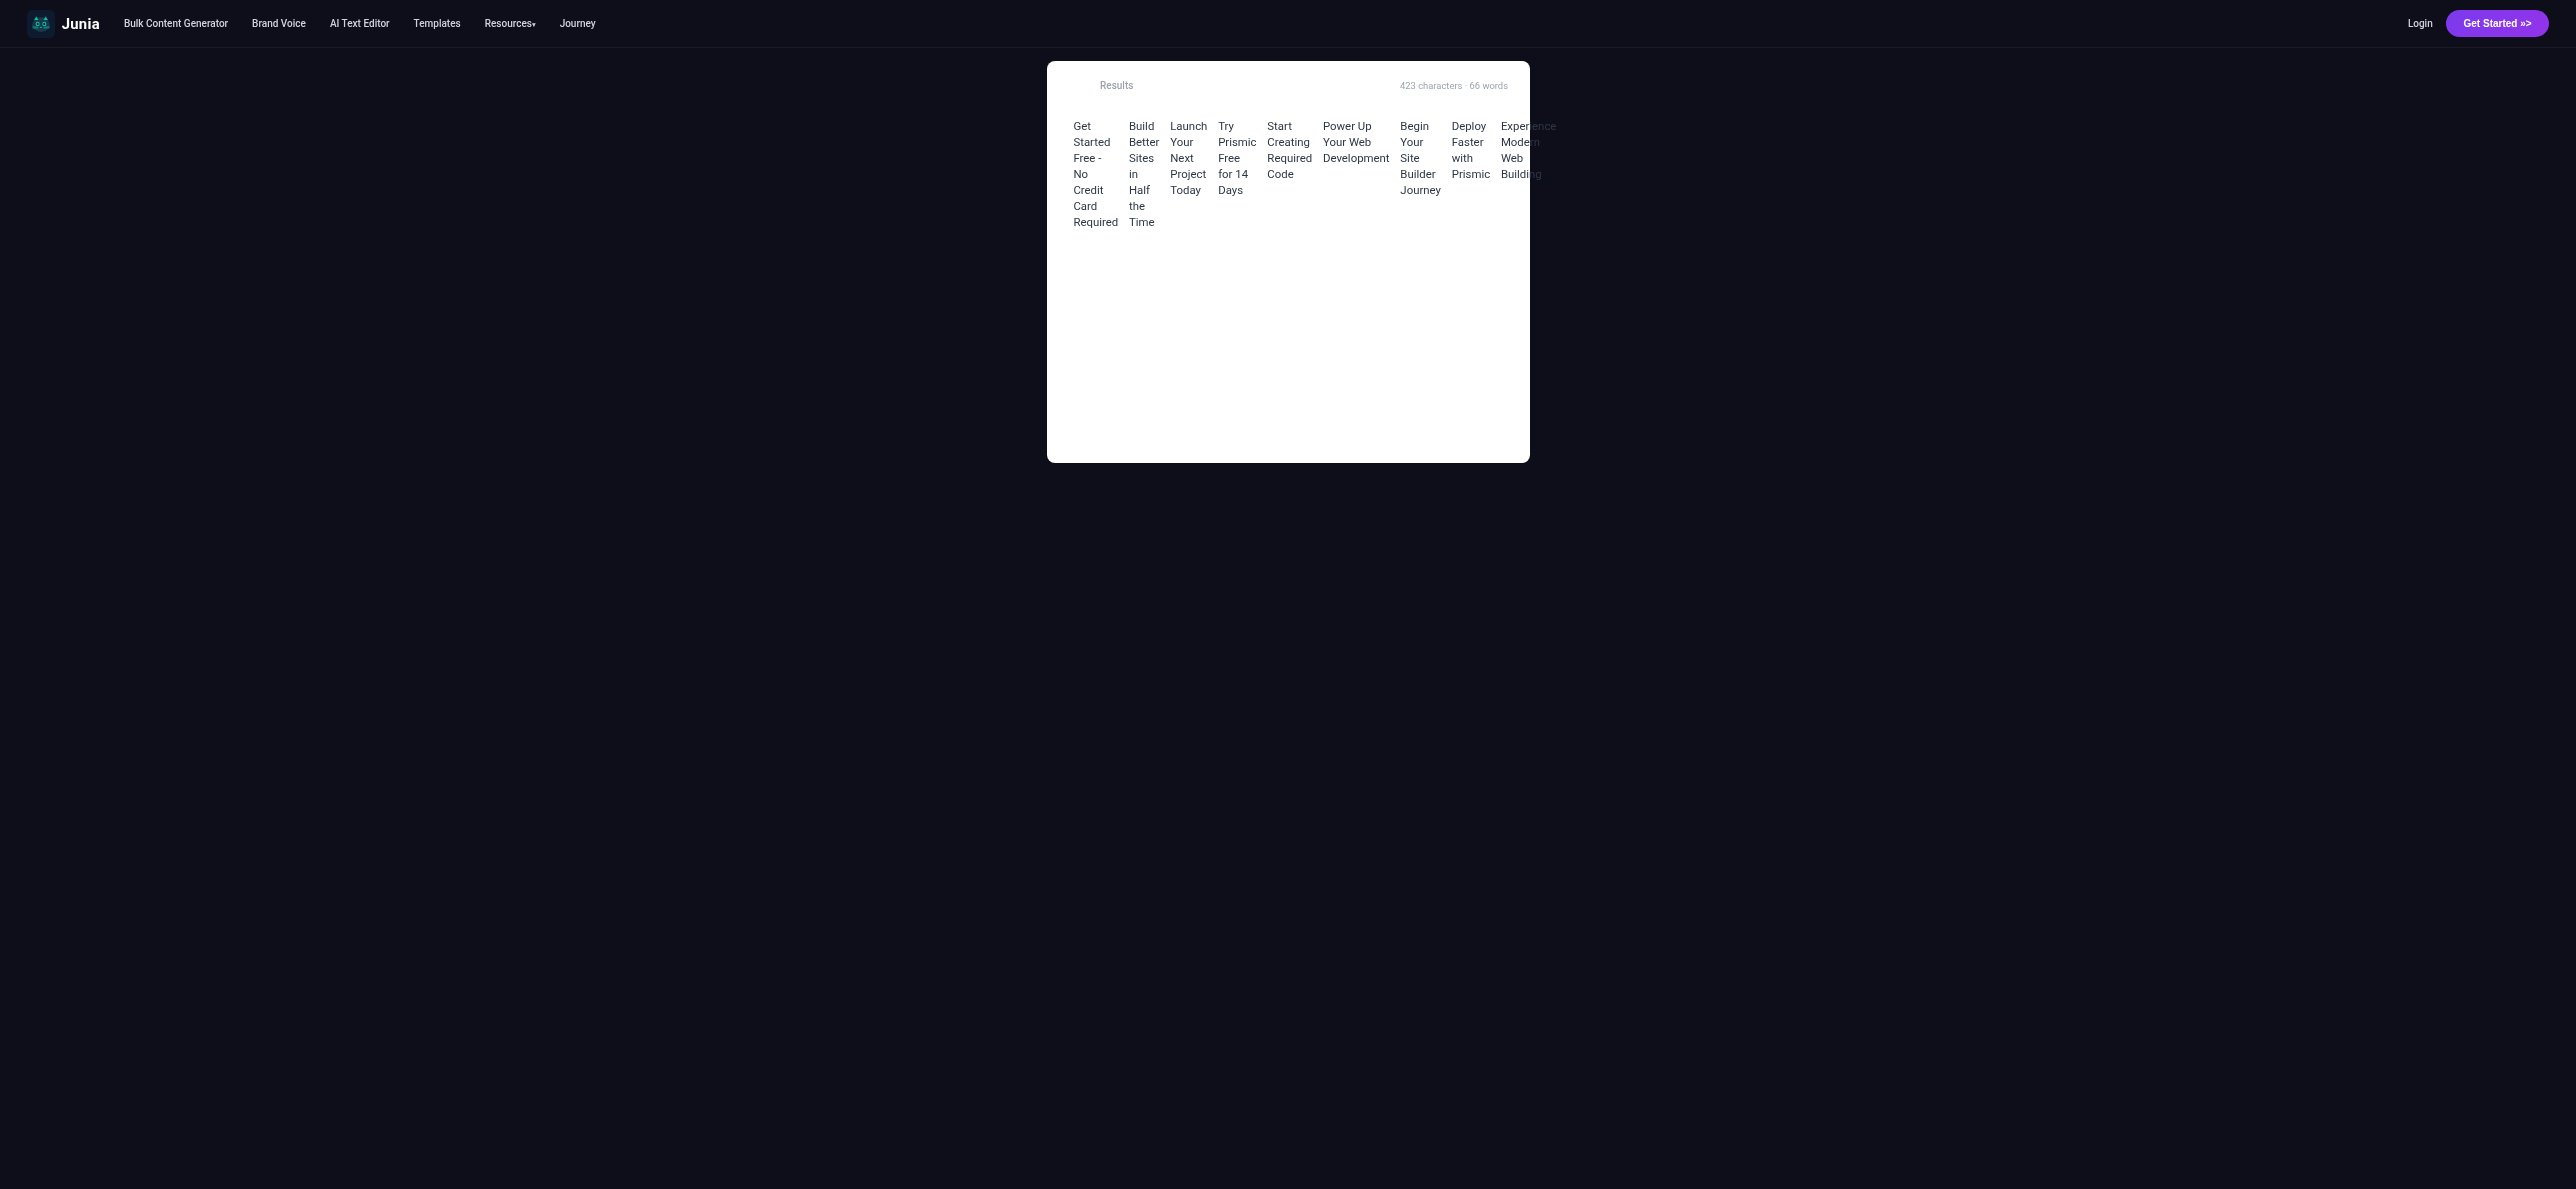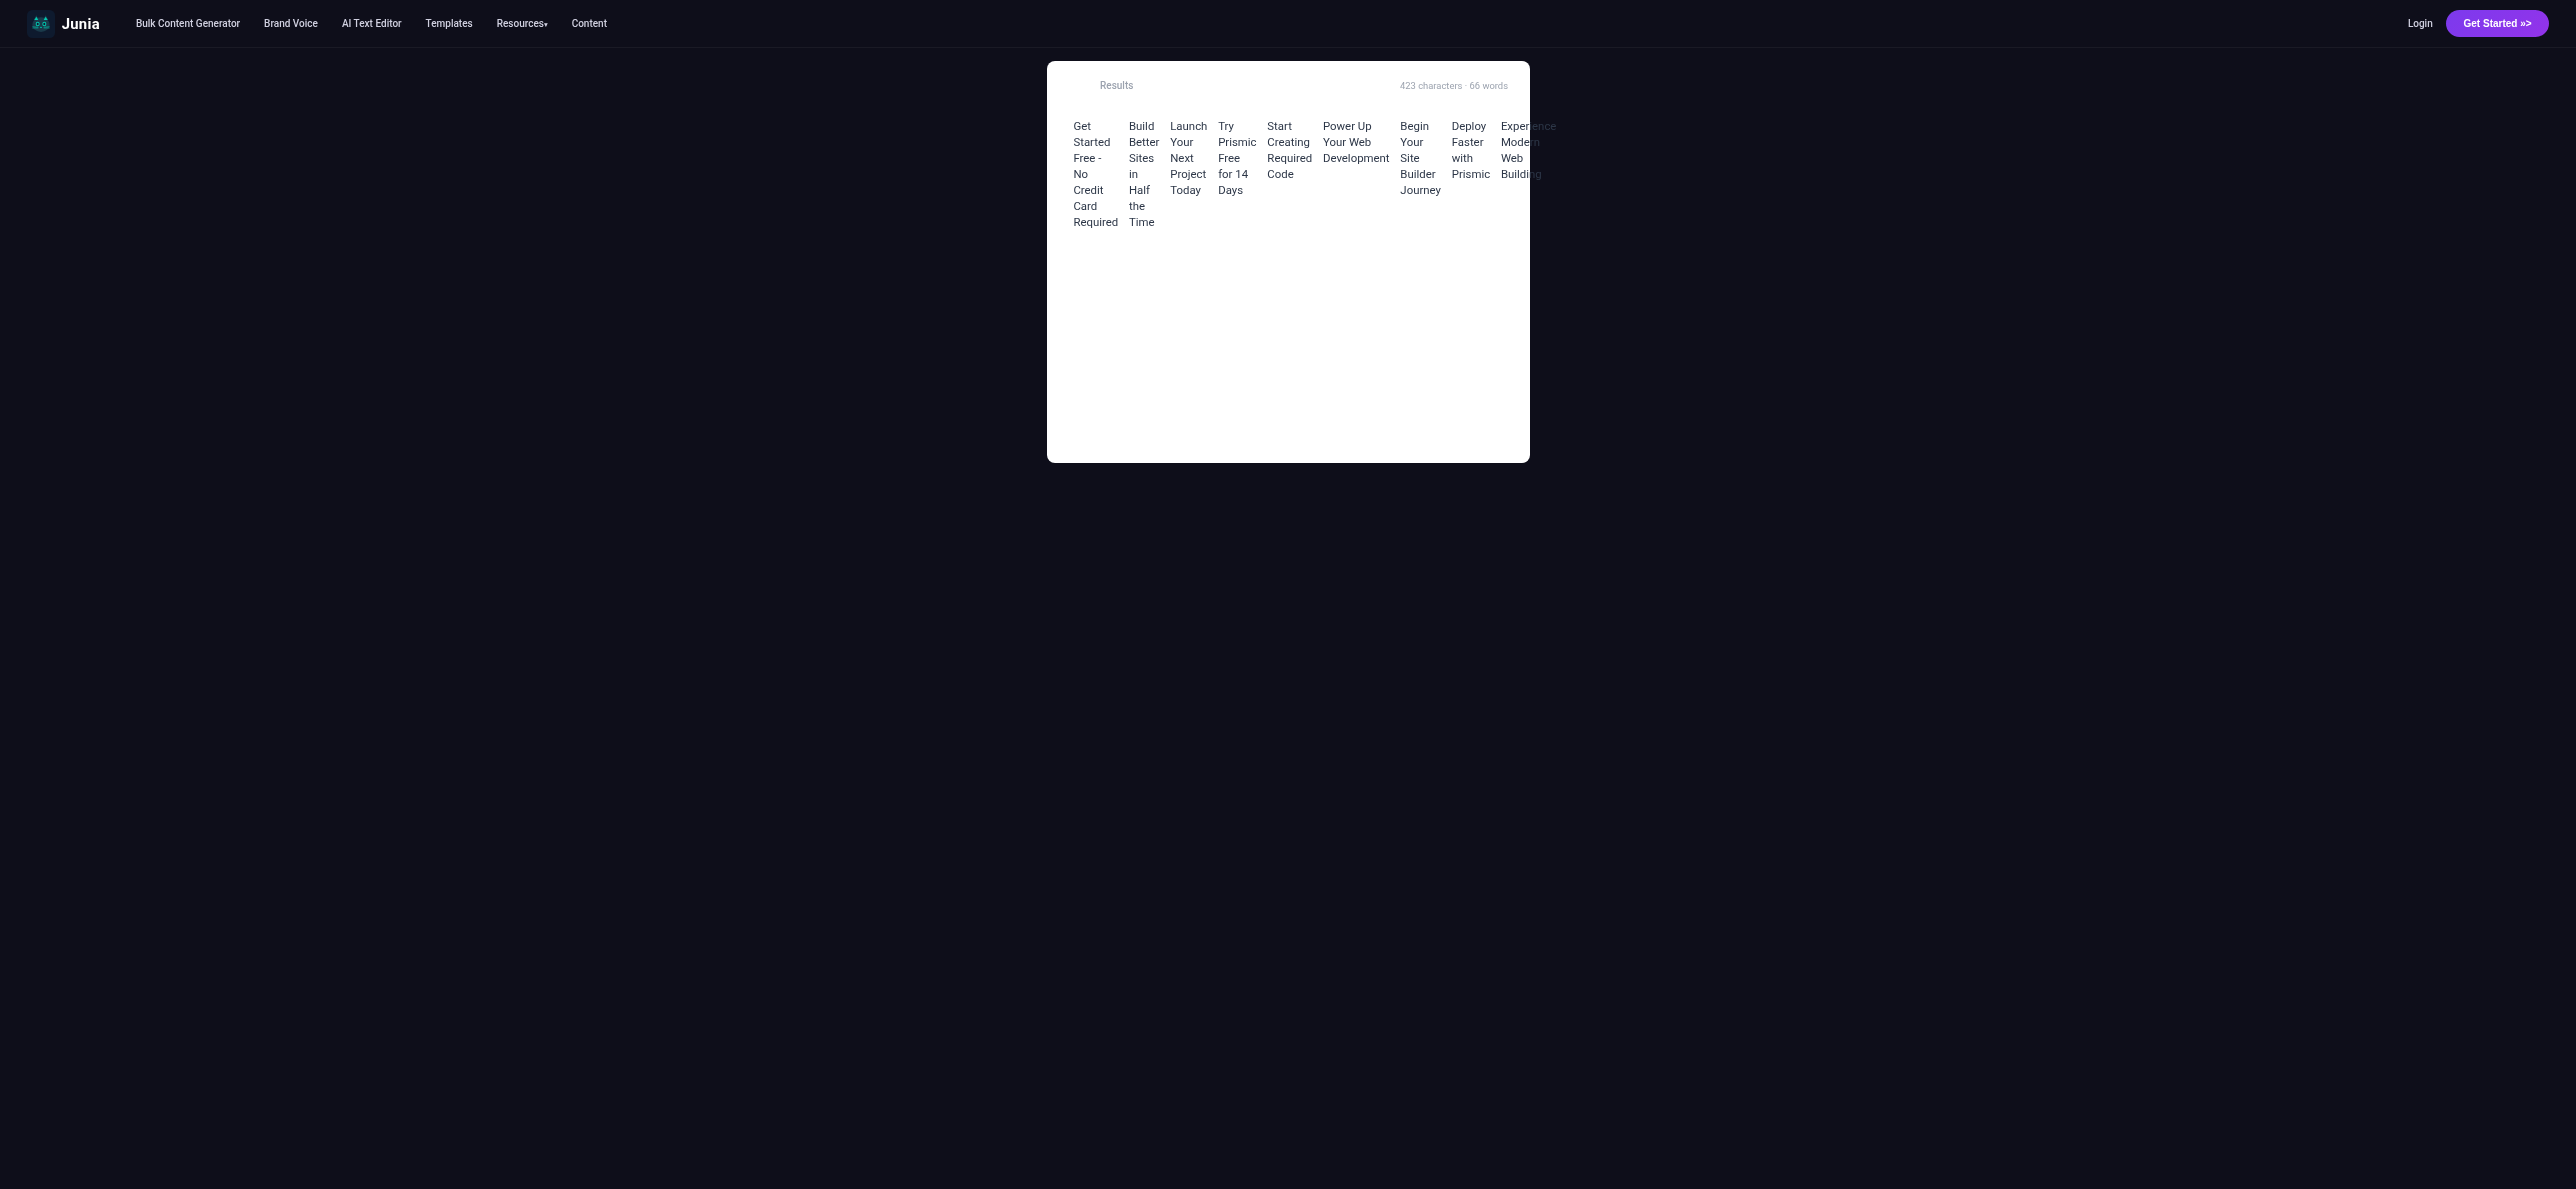--- a/index.html
+++ b/index.html
@@ -24,21 +24,21 @@
       background-color: #0e0e1a;
       border-bottom: 0.7px solid rgba(255,255,255,0.05);
       position: relative;
       z-index: 10;
     }
 
     .logo-area {
       display: flex;
       align-items: center;
       gap: 6.7px;
-      margin-right: 36px;
+      margin-right: 24px;
       text-decoration: none;
     }
 
     .logo-icon {
       width: 28px;
       height: 28px;
     }
 
     .logo-text {
       font-size: 14.8px;
@@ -185,21 +185,21 @@
 
   <div class="nav-links">
     <a class="nav-link" href="#">Bulk Content Generator</a>
     <a class="nav-link" href="#">Brand Voice</a>
     <a class="nav-link" href="#">AI Text Editor</a>
     <a class="nav-link" href="#">Templates</a>
     <a class="nav-link nav-link-resources" href="#">
       <span>Resources</span>
       <span class="chevron-icon">▾</span>
     </a>
-    <a class="nav-link" href="#">Content</a>
+    <a class="nav-link" href="#">Journey</a>
   </div>
 
   <div class="nav-actions">
     <a class="login-btn" href="#">Login</a>
     <button class="get-started-btn">Get Started »&gt;</button>
   </div>
 </nav>
 
 <div class="main-content">
   <div class="results-card">

